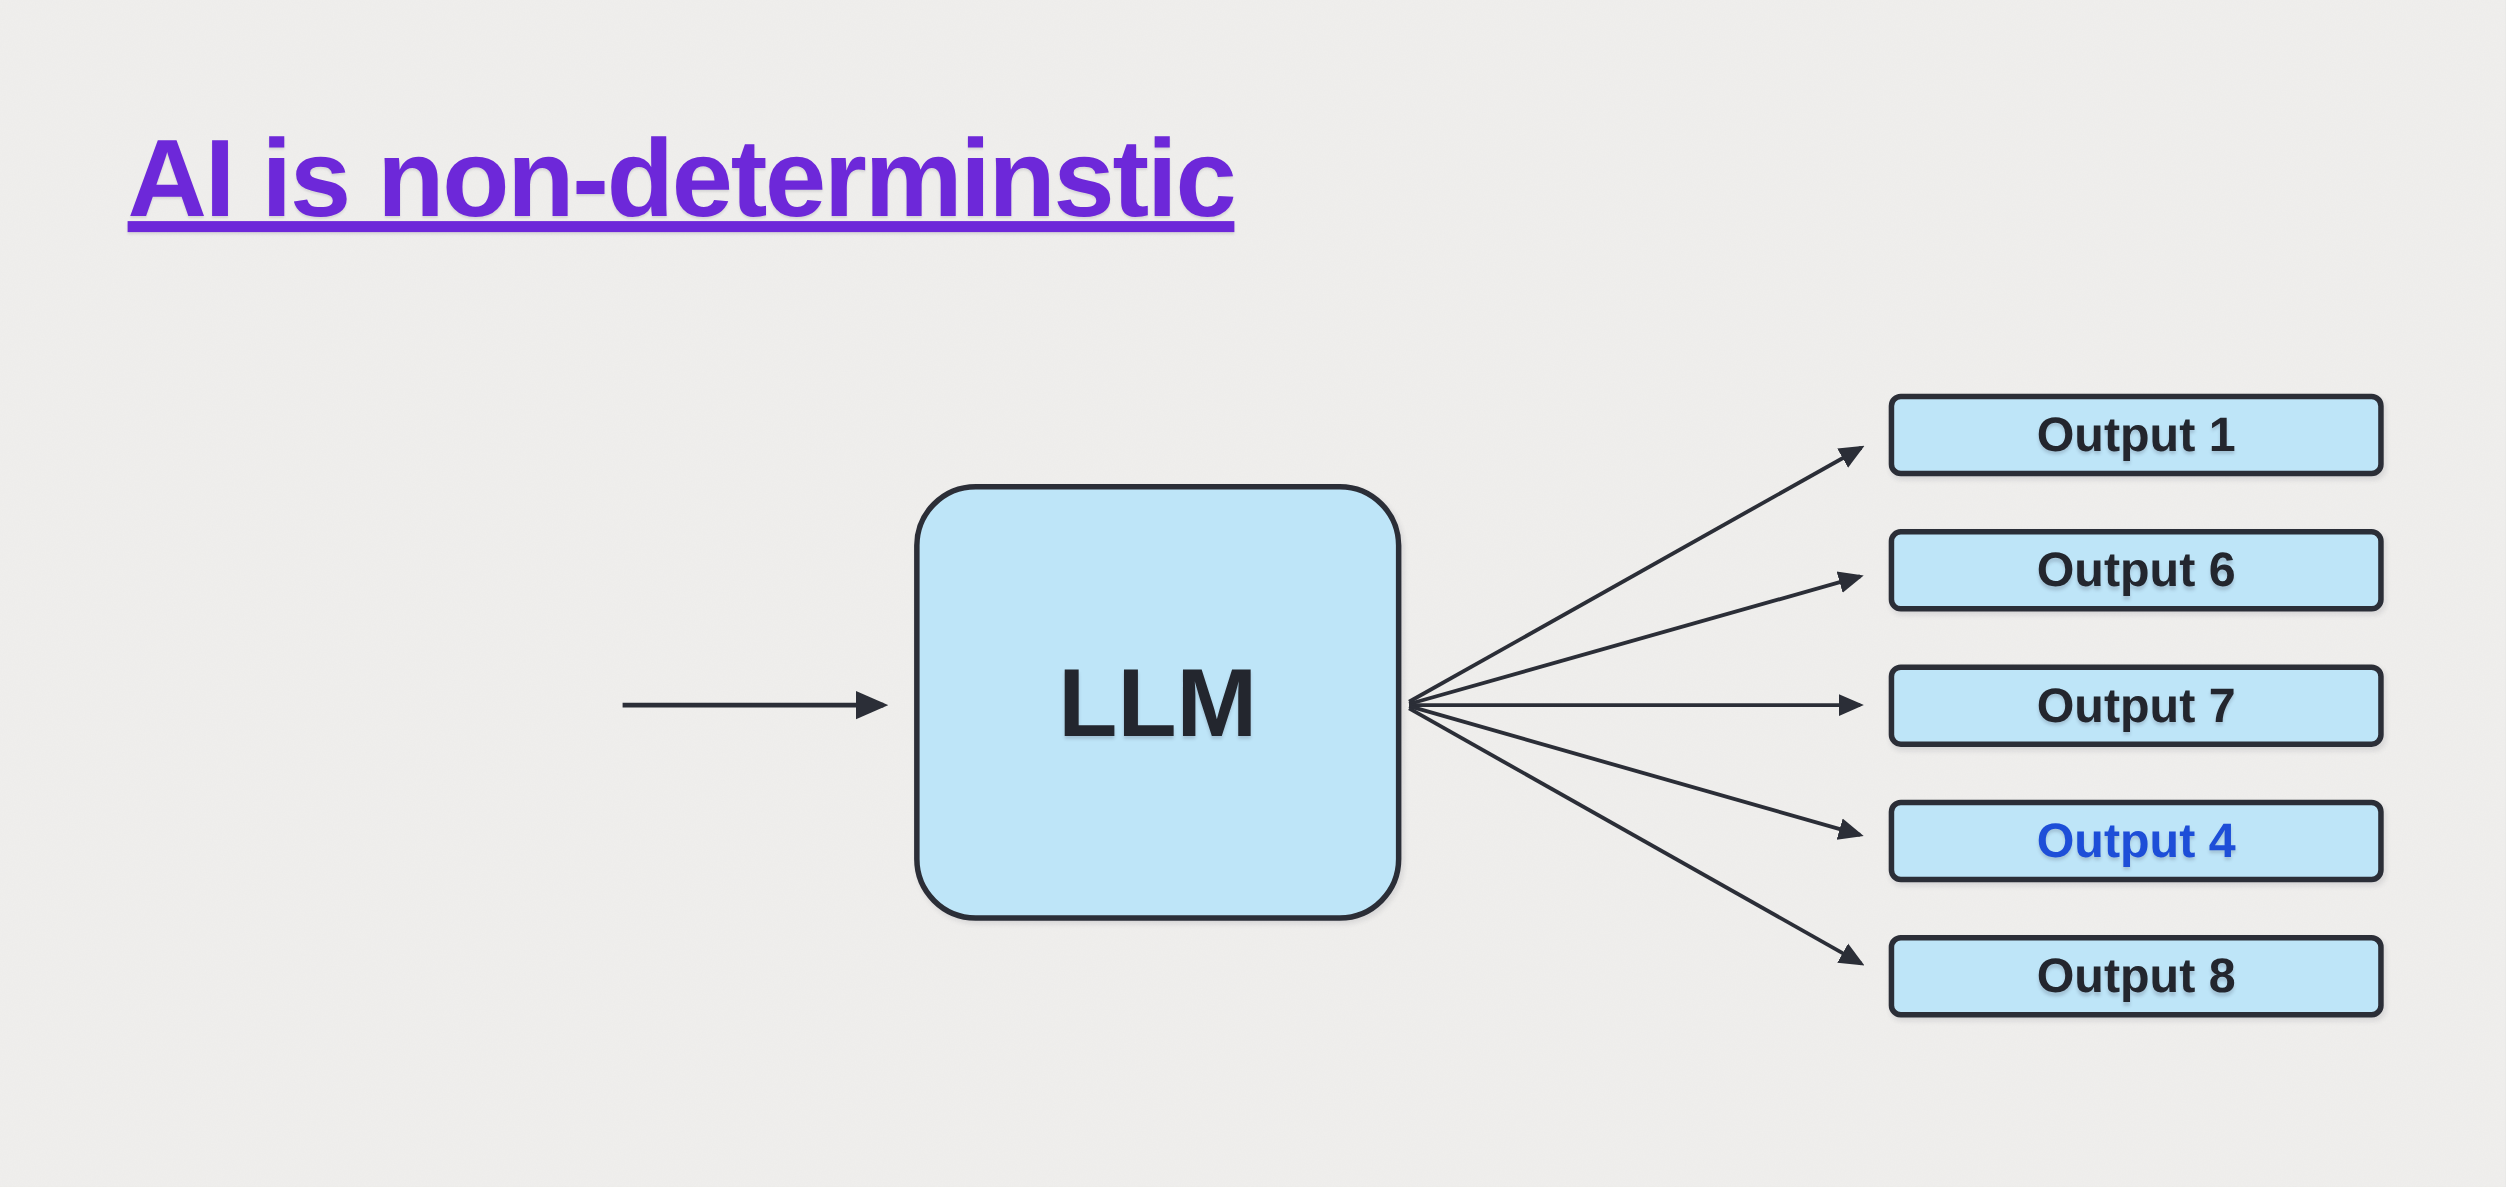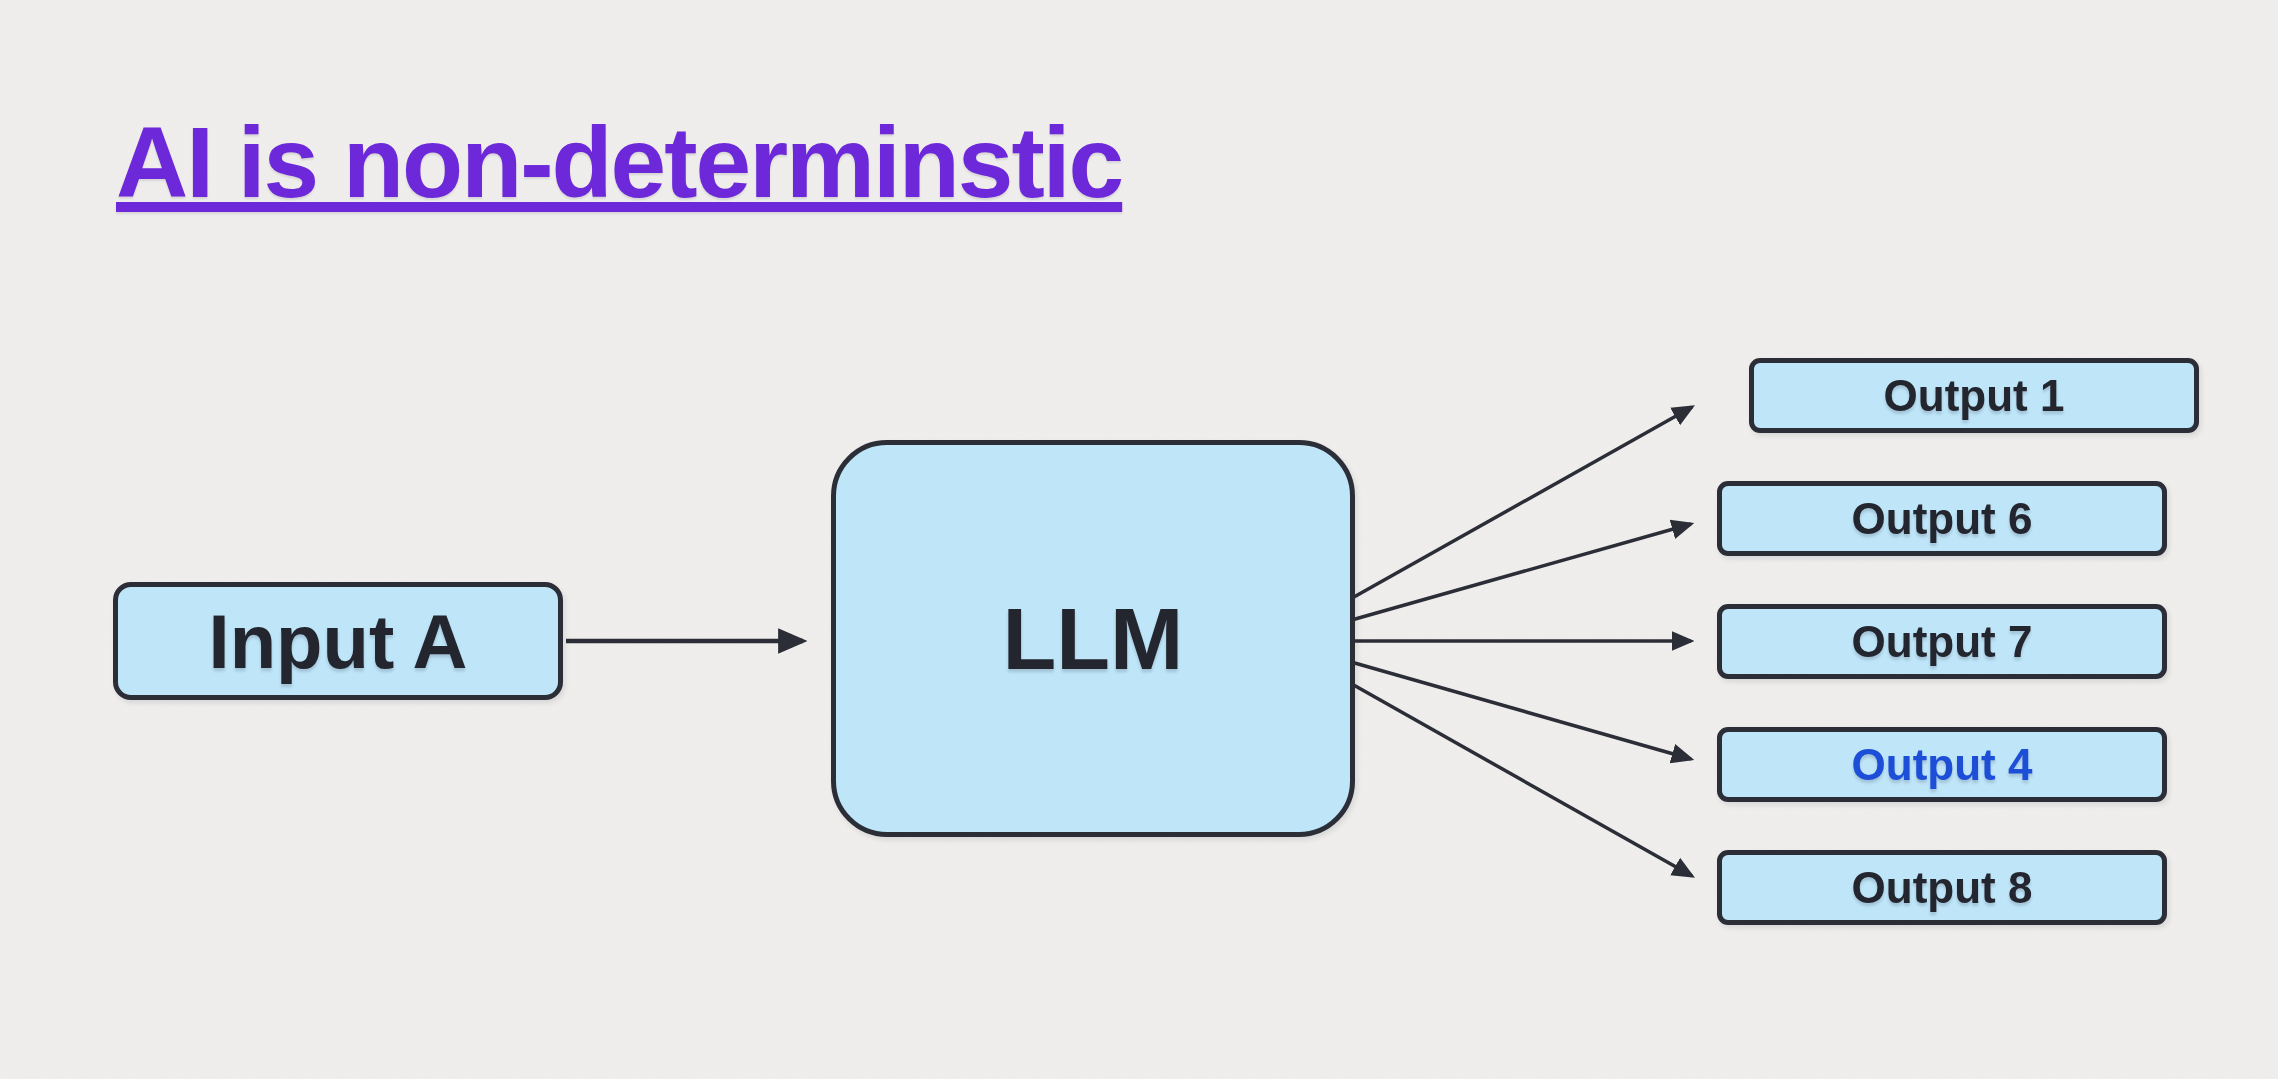--- a/index.html
+++ b/index.html
@@ -52,33 +52,33 @@
     left: 113px;
     top: 582px;
     width: 450px;
     height: 118px;
     border-radius: 18px;
     font-size: 76px;
   }
   .node-llm {
     left: 831px;
     top: 440px;
-    width: 524px;
+    width: 443px;
     height: 397px;
     border-radius: 56px;
     font-size: 88px;
   }
   .node-output {
     left: 1717px;
     width: 450px;
     height: 75px;
     border-radius: 11px;
     font-size: 44px;
   }
-  .node-output-1 { top: 358px; margin-left: 32px; }
+  .node-output-1 { top: 358px; }
   .node-output-2 { top: 481px; }
   .node-output-3 { top: 604px; }
   .node-output-4 { top: 727px; }
   .node-output-5 { top: 850px; }
   .arrow-layer {
     position: absolute;
     inset: 0;
     width: 100%;
     height: 100%;
     pointer-events: none;
@@ -109,21 +109,20 @@
       </marker>
     </defs>
     <line x1="566" y1="641" x2="803" y2="641" stroke="#2b2e37" stroke-width="4.5" marker-end="url(#ah)"></line>
     <line x1="1281" y1="638" x2="1692" y2="407" stroke="#2b2e37" stroke-width="3.5" marker-end="url(#ah)"></line>
     <line x1="1281" y1="640" x2="1691" y2="524" stroke="#2b2e37" stroke-width="3.5" marker-end="url(#ah)"></line>
     <line x1="1281" y1="641" x2="1691" y2="641" stroke="#2b2e37" stroke-width="3.5" marker-end="url(#ah)"></line>
     <line x1="1281" y1="642" x2="1691" y2="759" stroke="#2b2e37" stroke-width="3.5" marker-end="url(#ah)"></line>
     <line x1="1281" y1="644" x2="1692" y2="876" stroke="#2b2e37" stroke-width="3.5" marker-end="url(#ah)"></line>
   </svg>
 
-  <div class="node node-input" style="background: rgb(190, 229, 248); border-color: rgb(43, 46, 55); color: rgb(35, 38, 46);">Input A</div>
 
   <div class="node node-llm" style="background: rgb(190, 229, 248); border-color: rgb(43, 46, 55); color: rgb(35, 38, 46);">LLM</div>
 
   <div class="node node-output node-output-1" style="background: rgb(190, 229, 248); border-color: rgb(43, 46, 55); color: rgb(35, 38, 46);">Output 1</div>
 
   <div class="node node-output node-output-2" style="background: rgb(190, 229, 248); border-color: rgb(43, 46, 55); color: rgb(35, 38, 46);">Output 6</div>
 
   <div class="node node-output node-output-3" style="background: rgb(190, 229, 248); border-color: rgb(43, 46, 55); color: rgb(35, 38, 46);">Output 7</div>
 
   <div class="node node-output node-output-4" style="background: rgb(190, 229, 248); border-color: rgb(43, 46, 55); color: #1d4ed8;">Output 4</div>

